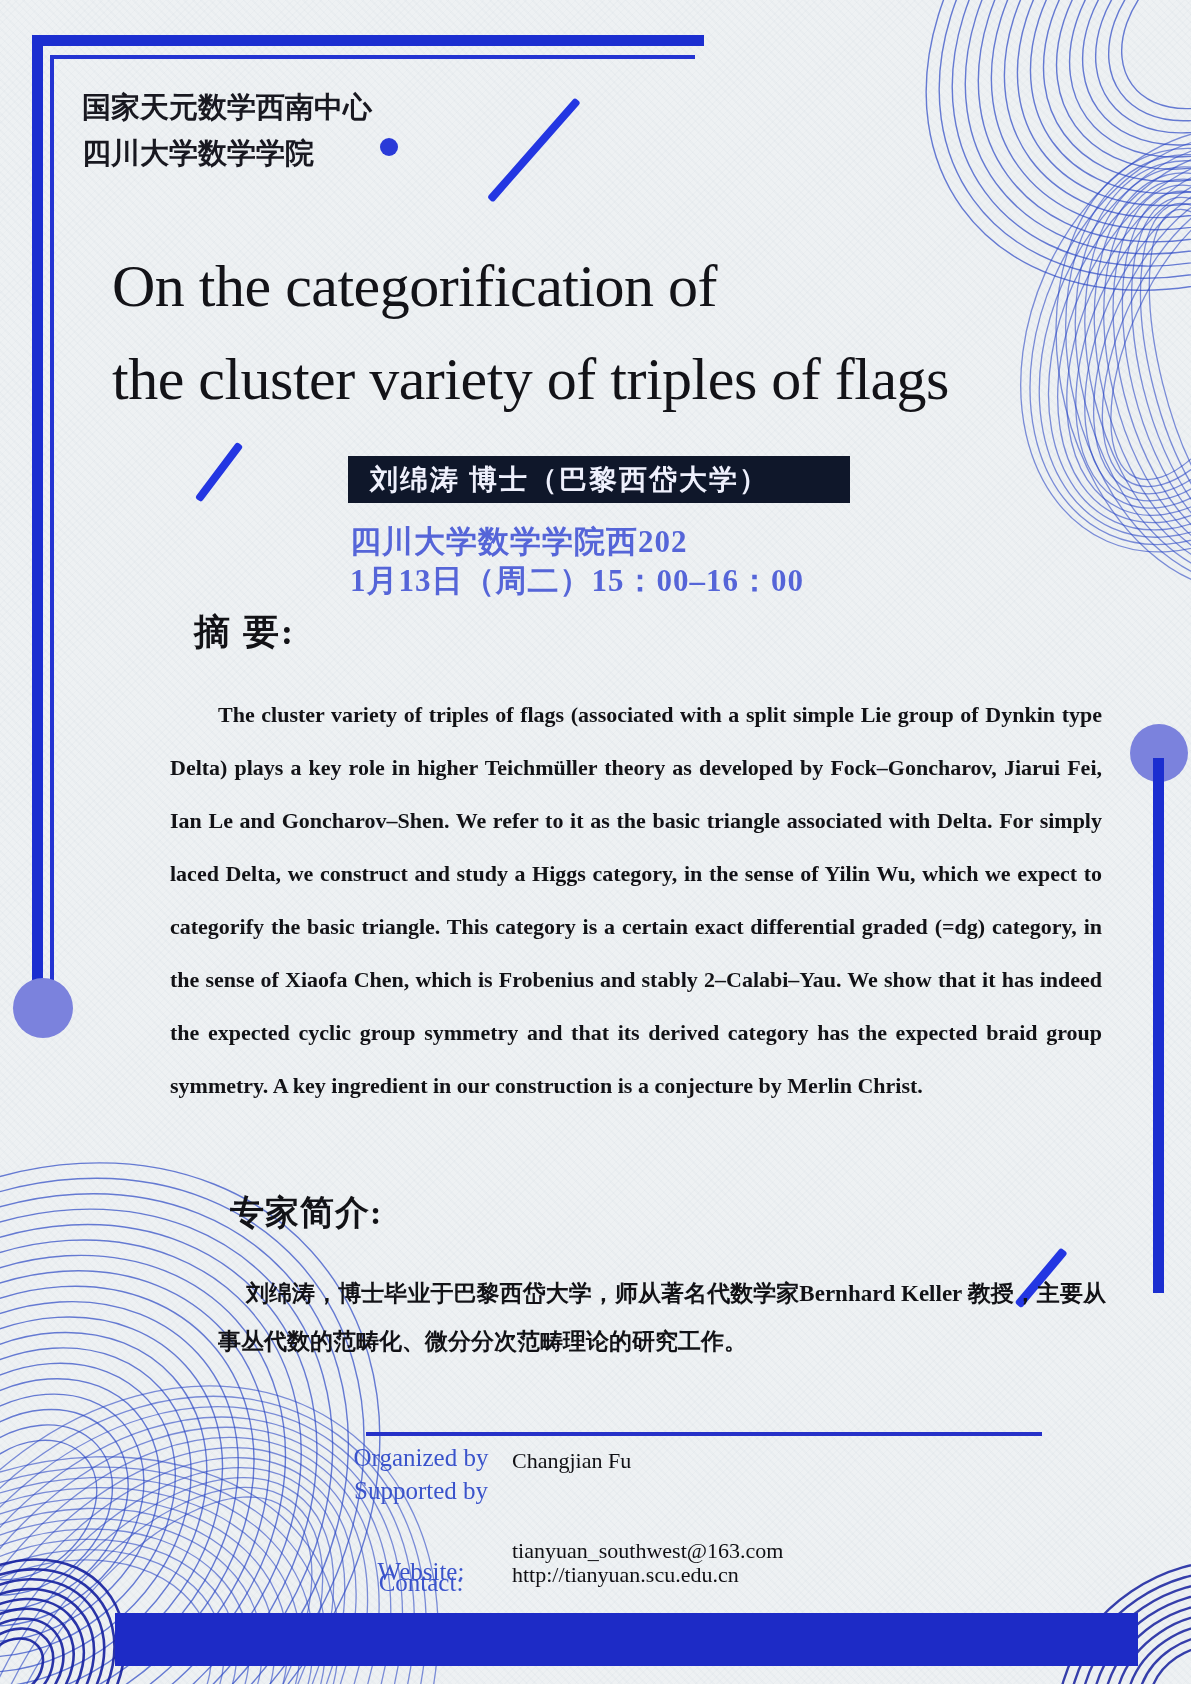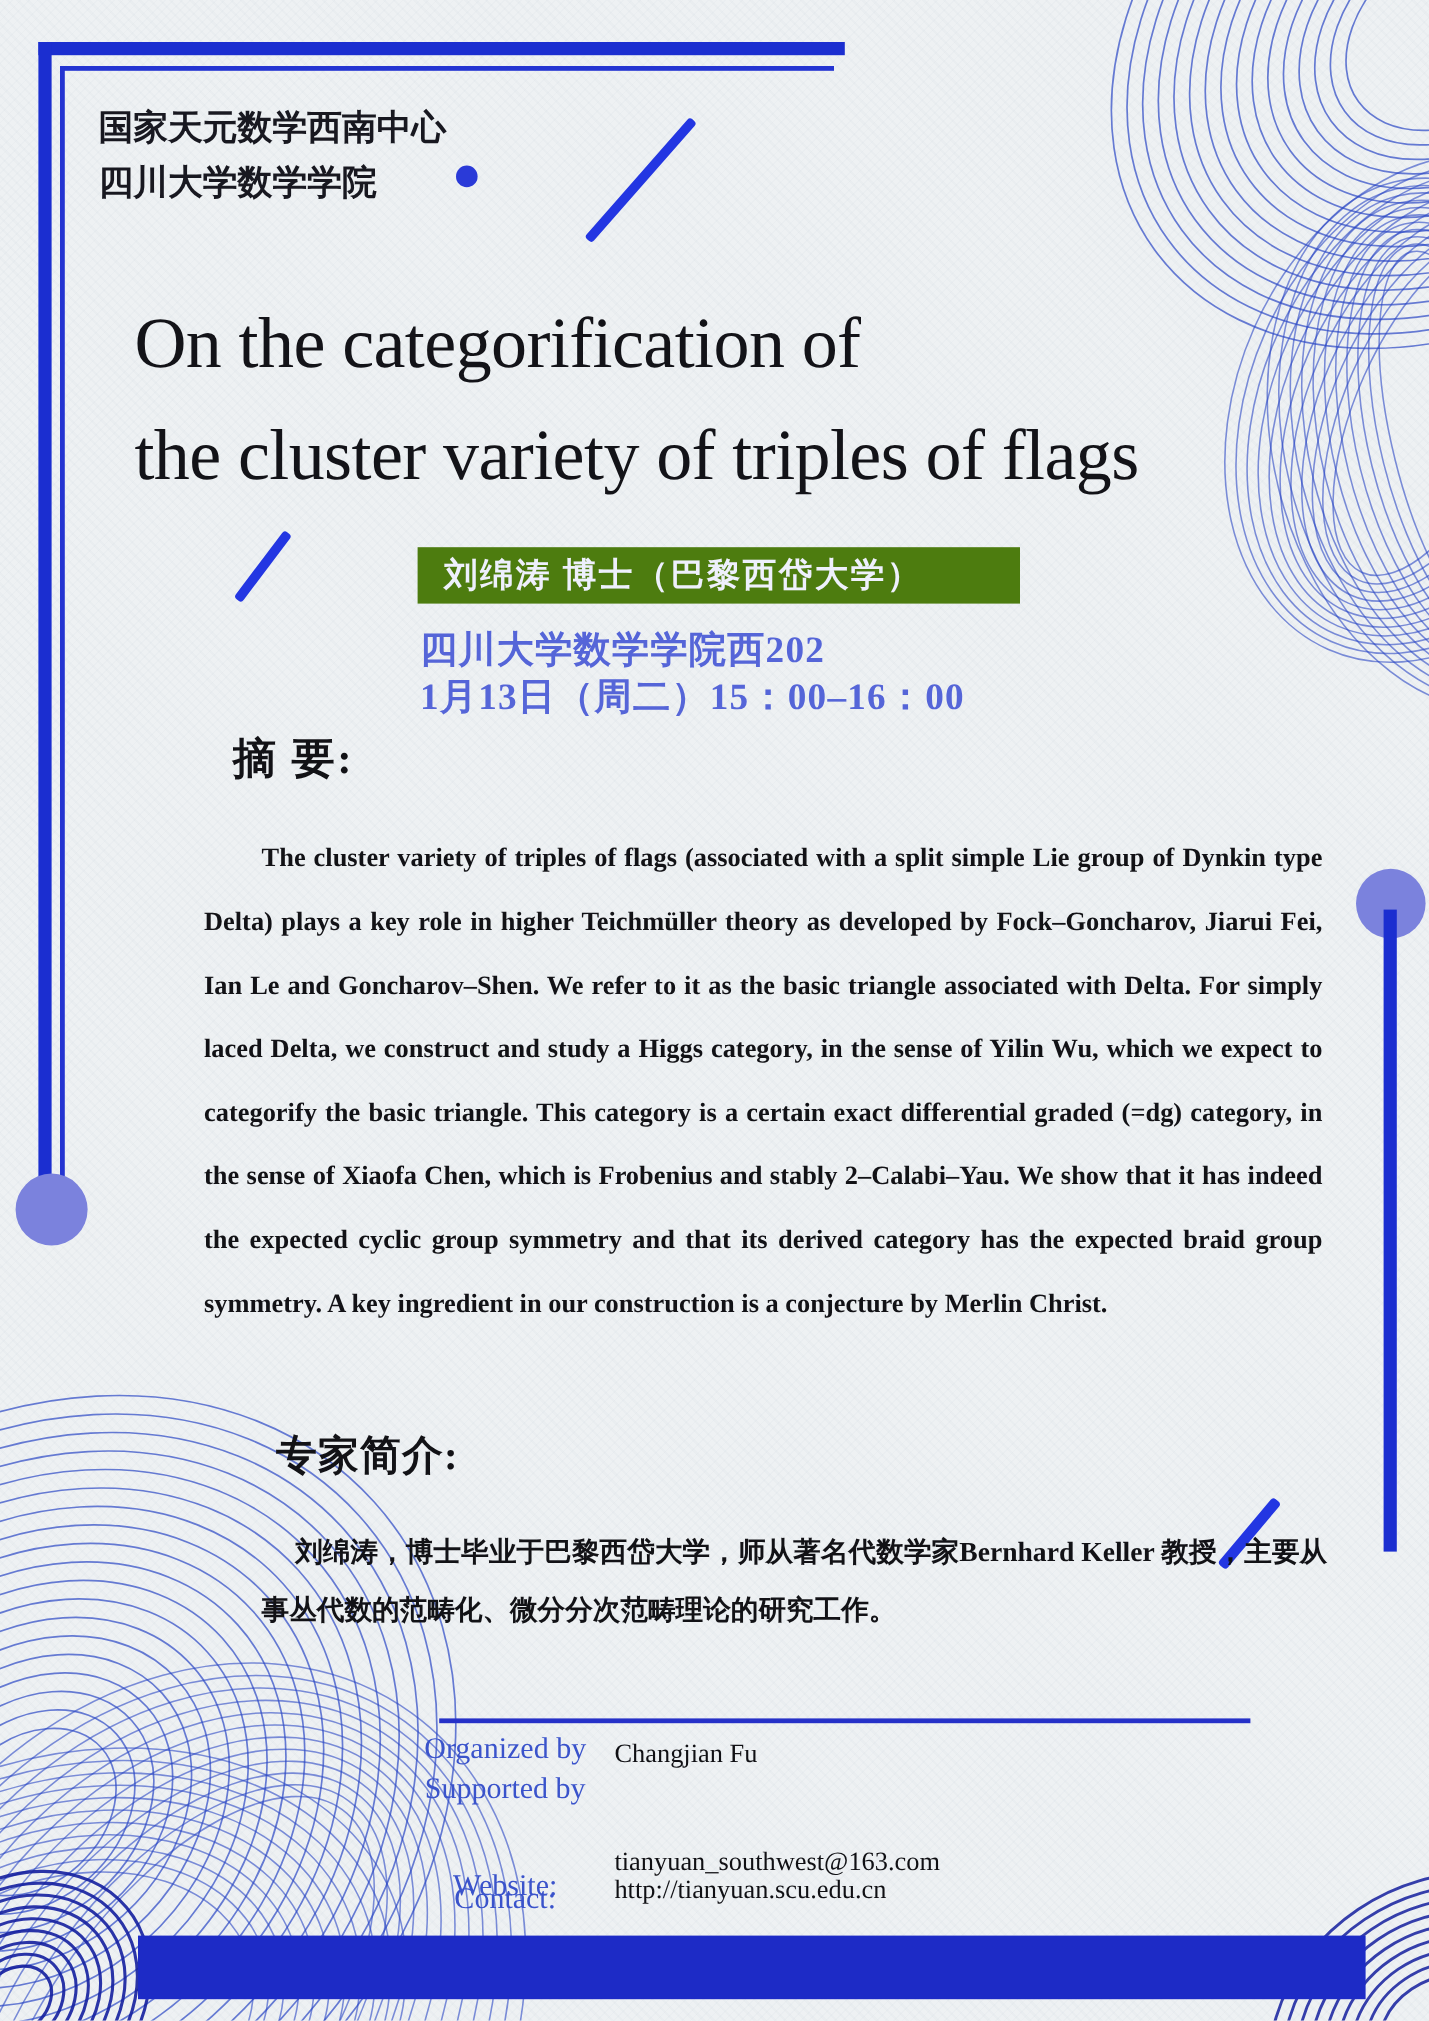--- a/index.html
+++ b/index.html
@@ -32,21 +32,21 @@
   #footer-rule{left:366px;top:1432px;width:676px;height:4px;background:#2631c8;}
   svg.spiro{position:absolute;pointer-events:none;}
   #deco-tr{right:0;top:0;}
   #deco-bl{left:0;top:950px;}
   #deco-br{right:0;bottom:0;}
   
   .org-line{left:82px;font-weight:700;font-size:29px;line-height:46px;color:#181820;}
   #org1{top:84px;} #org2{top:130px;}
   .title-line{left:88px;font-size:60px;line-height:93px;font-weight:400;color:#131318;letter-spacing:-0.5px;white-space:nowrap;margin-left:24px;}
   #title1{top:240px;} #title2{top:333px;}
-  #speaker-bar{left:348px;top:456px;width:502px;height:47px;background:#4d7c0f;}
+  #speaker-bar{left:348px;top:456px;width:502px;height:47px;background:#0f172a;}
   #speaker-bar .txt{line-height:47px;padding-left:22px;font-size:28px;font-weight:700;color:#eef0fc;letter-spacing:2px;white-space:nowrap;}
   .info-line{left:350px;font-weight:700;font-size:31px;color:#5565d8;letter-spacing:1px;white-space:nowrap;}
   #loc{top:521px;} #dt{top:560px;}
   #abs-head{left:194px;top:608px;font-weight:700;font-size:36px;color:#121216;letter-spacing:2px;text-align:center;}
   #abs-body{left:170px;top:688px;width:932px;font-weight:700;font-size:22px;line-height:53px;text-align:justify;text-indent:48px;color:#121216;font-family:Liberation Serif, serif;}
   #bio-head{left:230px;top:1190px;font-weight:700;font-size:34px;color:#121216;letter-spacing:1px;}
   #bio-body{left:218px;top:1270px;width:888px;font-weight:700;font-size:23px;line-height:48px;text-align:justify;text-indent:28px;color:#121216;}
   .f-label{left:340px;width:162px;text-align:center;color:#3a53cb;font-size:25px;white-space:nowrap;}
   .f-value{left:512px;color:#101014;font-size:22px;line-height:27px;white-space:nowrap;}
   #lbl-org{top:1444px;} #val-org{top:1447px;}

